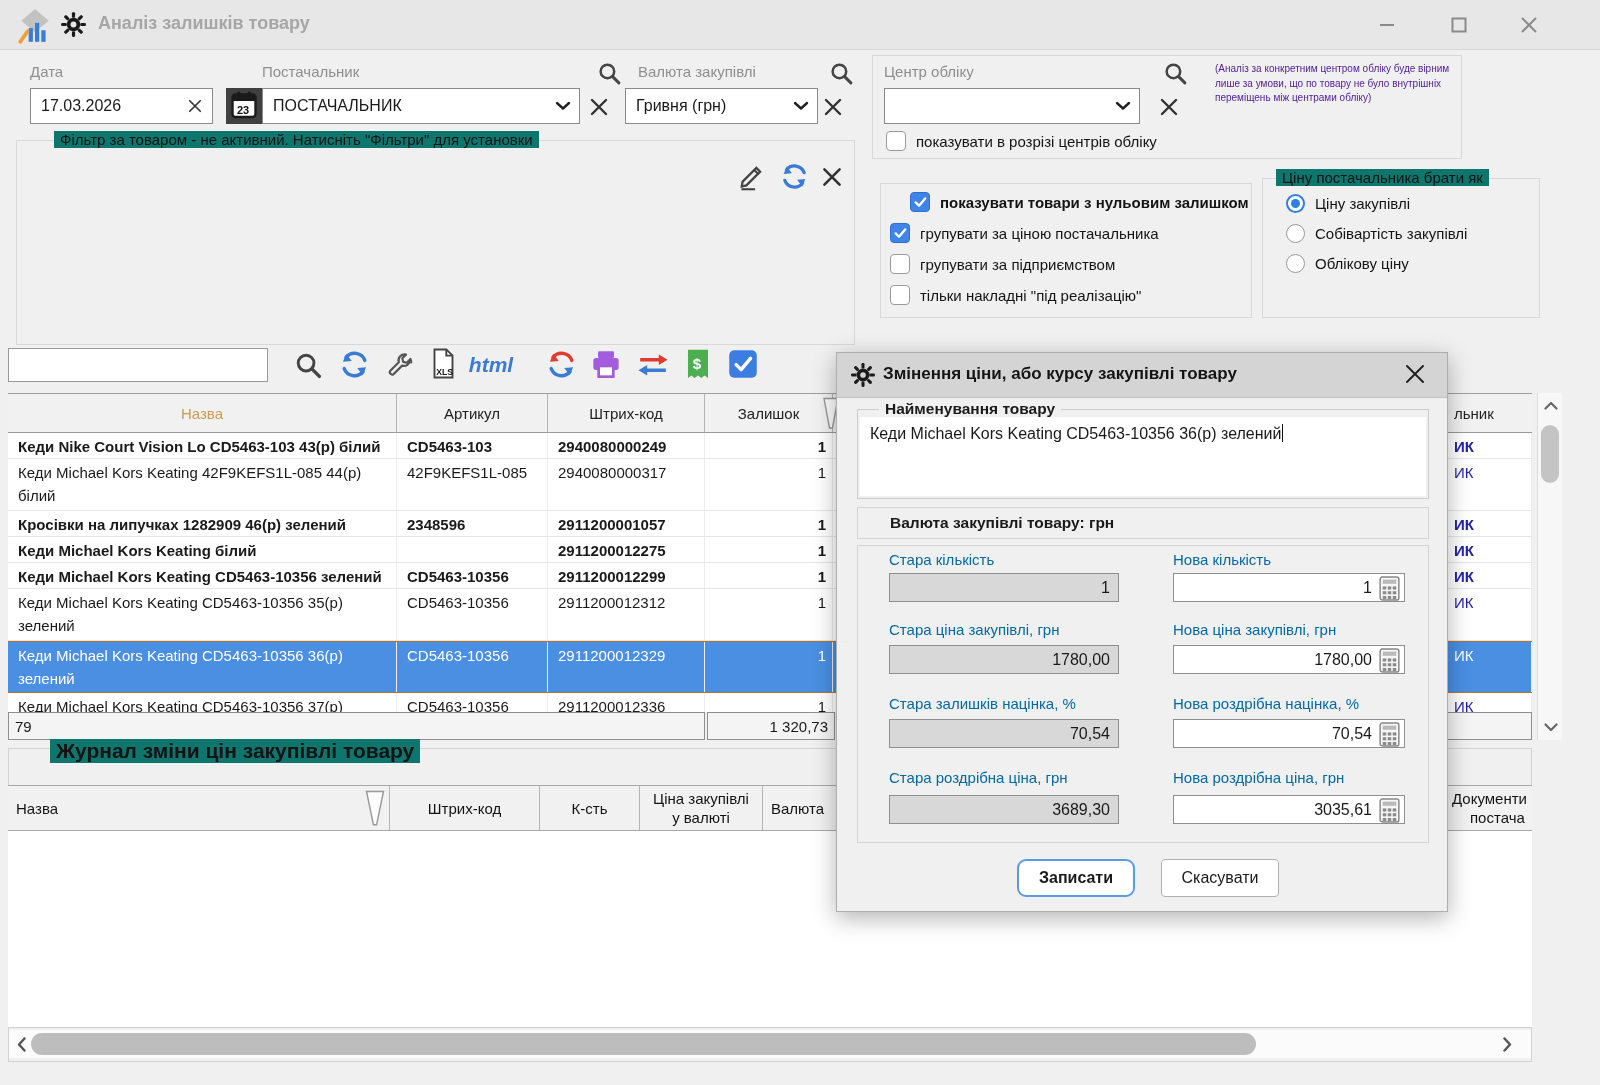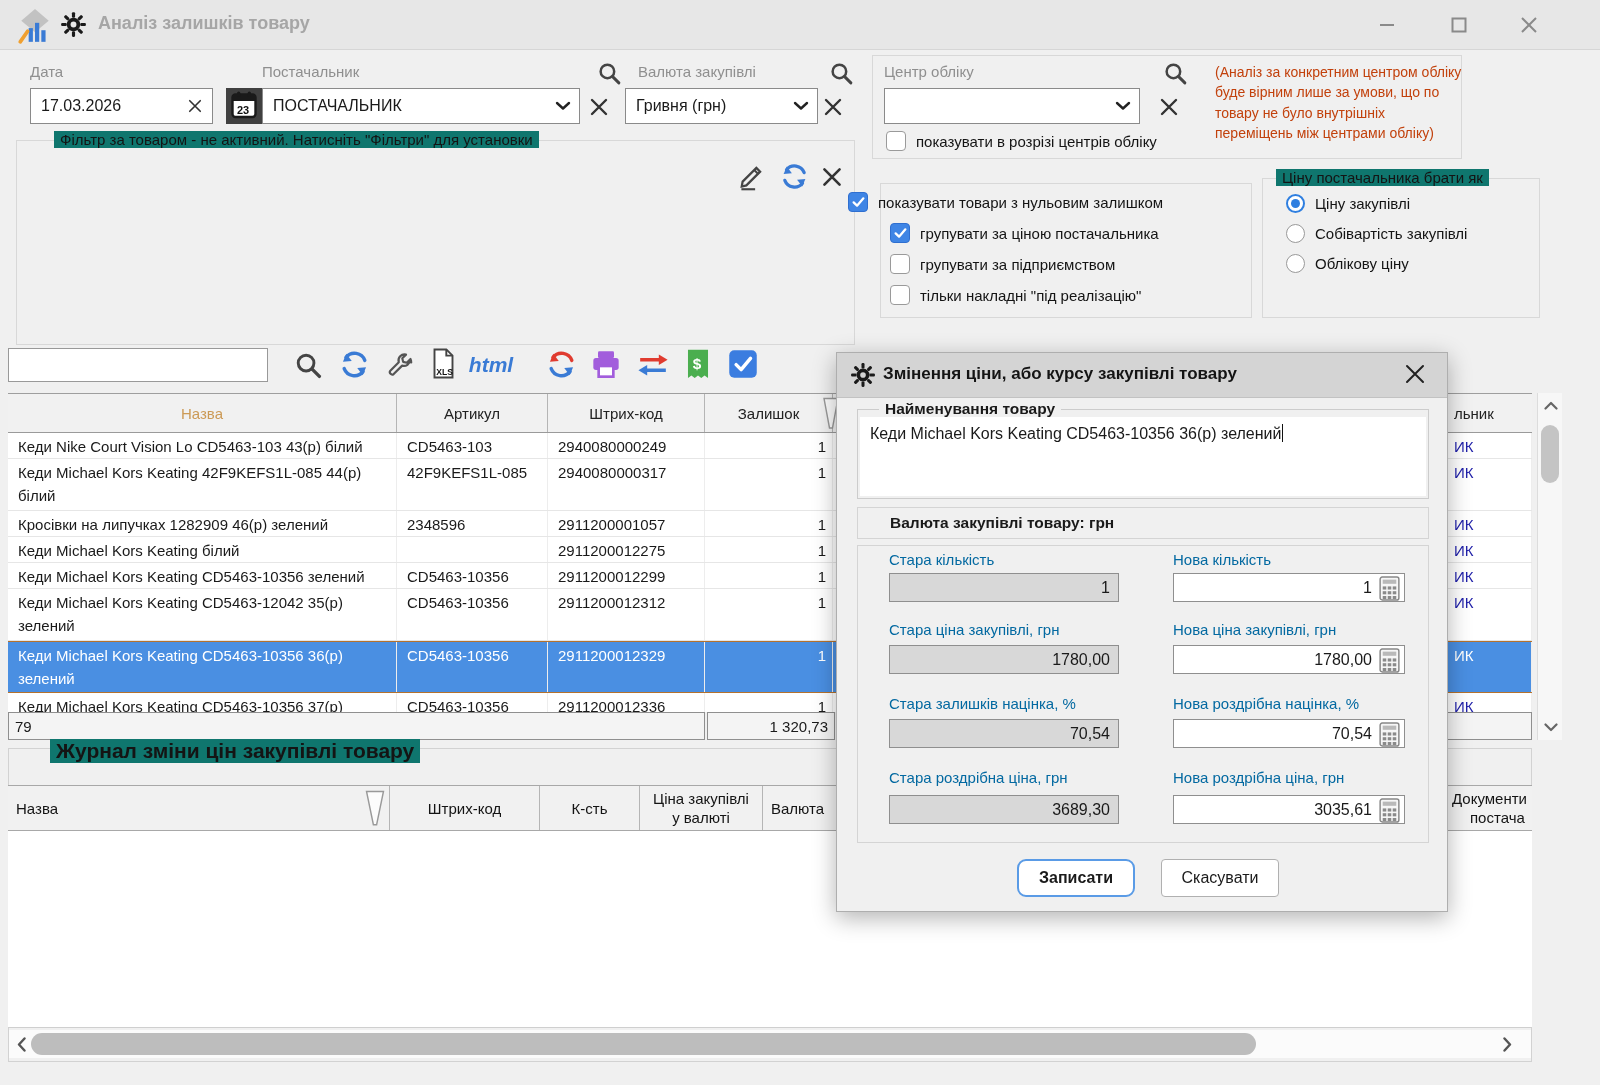--- a/index.html
+++ b/index.html
@@ -28,21 +28,21 @@
   .radio{width:19px;height:19px;border-radius:50%;flex:0 0 auto;position:relative;}
   .radio.on{border:2px solid #2f7fe0;background:#fff;}
   .radio.on::after{content:"";position:absolute;left:3px;top:3px;width:9px;height:9px;border-radius:50%;background:#2f7fe0;}
   .radio.off{border:1.5px solid #999;background:#fff;}
   
   .tbl-head{position:absolute;left:8px;top:393px;width:1524px;height:40px;display:flex;background:#f1f1f1;
     border-top:1px solid #9e9e9e;border-bottom:1px solid #9a9a9a;}
   .th{display:flex;align-items:center;justify-content:center;border-right:1px solid #b5b5b5;font-size:15px;color:#222;position:relative;}
   .rows{position:absolute;left:8px;top:433px;width:1524px;height:279px;overflow:hidden;background:#fff;}
   .trow{display:flex;width:1524px;background:#fff;border-bottom:1px solid #e6e6e6;}
-  .trow.h1{height:26px;}
+  .trow.h1{height:26px;font-weight:bold;}
   .trow.h2{height:52px;}
   .td{padding:2px 10px 0 10px;line-height:23px;border-right:1px solid #ededed;overflow:hidden;}
   .c-name{width:389px;}
   .c-art{width:151px;}
   .c-bar{width:157px;}
   .c-qty{width:128px;text-align:right;padding-right:6px;}
   .c-fill{width:607px;}
   .c-sup{width:92px;color:#2222aa;padding-left:14px;}
   .trow.selected{background:#4a8fe2;color:#fff;border-top:1px solid #b5722d;border-bottom:1px solid #b5722d;}
   .trow.selected .c-sup{color:#fff;}
@@ -69,21 +69,21 @@
   .dlg-inp{position:absolute;height:29px;border:1px solid #8f8f8f;display:flex;align-items:center;justify-content:flex-end;
     font-size:16px;padding-right:8px;}
   .dlg-inp.ro{background:#d8d8d8;}
   .dlg-inp.rw{background:#fff;padding-right:32px;}
   .calc{position:absolute;right:4px;top:2px;}
   .btn{position:absolute;height:38px;background:#fff;display:flex;align-items:center;justify-content:center;
     font-size:16px;border-radius:4px;}
   .btn.primary{border:2px solid #5a9be6;font-weight:bold;}
   .btn.normal{border:1px solid #b0b0b0;}
   .caret{display:inline-block;width:1px;height:18px;background:#111;margin-left:1px;vertical-align:-3px;}
-  .note{position:absolute;font-size:14px;color:#c2410c;line-height:1.45;}
+  .note{position:absolute;font-size:10px;color:#4c1d95;line-height:1.45;}
 </style>
 </head>
 <body>
 
 <div class="screen">
 
   <div class="titlebar">
     <span class="abs" style="left:16px;top:7px;">
       <svg width="38" height="38" viewBox="0 0 36 36">
           <polygon points="18,2 31,13 18,24 5,13" fill="#c2c2c2"></polygon>
@@ -224,21 +224,21 @@
         <path d="M5 5 19 19M19 5 5 19" stroke="#333" stroke-width="2.4" stroke-linecap="round"></path>
       </svg>
     </span>
   <div class="note" style="left:1215px;top:62px;width:248px;">(Аналіз за конкретним центром обліку буде вірним лише за умови, що по товару не було внутрішніх переміщень між центрами обліку)</div>
   <div class="check-row" style="left:886px;top:131px;">
     <span class="cb off"></span>
     <span class="cb-label">показувати в розрізі центрів обліку</span>
   </div>
 
   <div class="groupbox" style="left:880px;top:183px;width:372px;height:135px;"></div>
-  <div class="check-row" style="left:848px;top:192px;">
+  <div class="check-row" style="left:910px;top:192px;font-weight:bold;">
     <span class="cb on">
         <svg width="13" height="12" viewBox="0 0 16 14">
           <path d="M2 7.5l4.2 4L14 2.5" fill="none" stroke="#fff" stroke-width="2.8" stroke-linecap="round" stroke-linejoin="round"></path>
         </svg>
       </span>
     <span class="cb-label">показувати товари з нульовим залишком</span>
   </div>
   <div class="check-row" style="left:890px;top:223px;">
     <span class="cb on">
         <svg width="13" height="12" viewBox="0 0 16 14">
@@ -387,21 +387,21 @@
     </div>
     <div class="trow h1">
       <div class="td c-name">Кеди Michael Kors Keating CD5463-10356 зелений</div>
       <div class="td c-art">CD5463-10356</div>
       <div class="td c-bar">2911200012299</div>
       <div class="td c-qty">1</div>
       <div class="td c-fill"></div>
       <div class="td c-sup">ИК</div>
     </div>
     <div class="trow h2">
-      <div class="td c-name">Кеди Michael Kors Keating CD5463-12042 35(р) зелений</div>
+      <div class="td c-name">Кеди Michael Kors Keating CD5463-10356 35(р) зелений</div>
       <div class="td c-art">CD5463-10356</div>
       <div class="td c-bar">2911200012312</div>
       <div class="td c-qty">1</div>
       <div class="td c-fill"></div>
       <div class="td c-sup">ИК</div>
     </div>
     <div class="trow h2 selected">
       <div class="td c-name">Кеди Michael Kors Keating CD5463-10356 36(р) зелений</div>
       <div class="td c-art">CD5463-10356</div>
       <div class="td c-bar">2911200012329</div>

